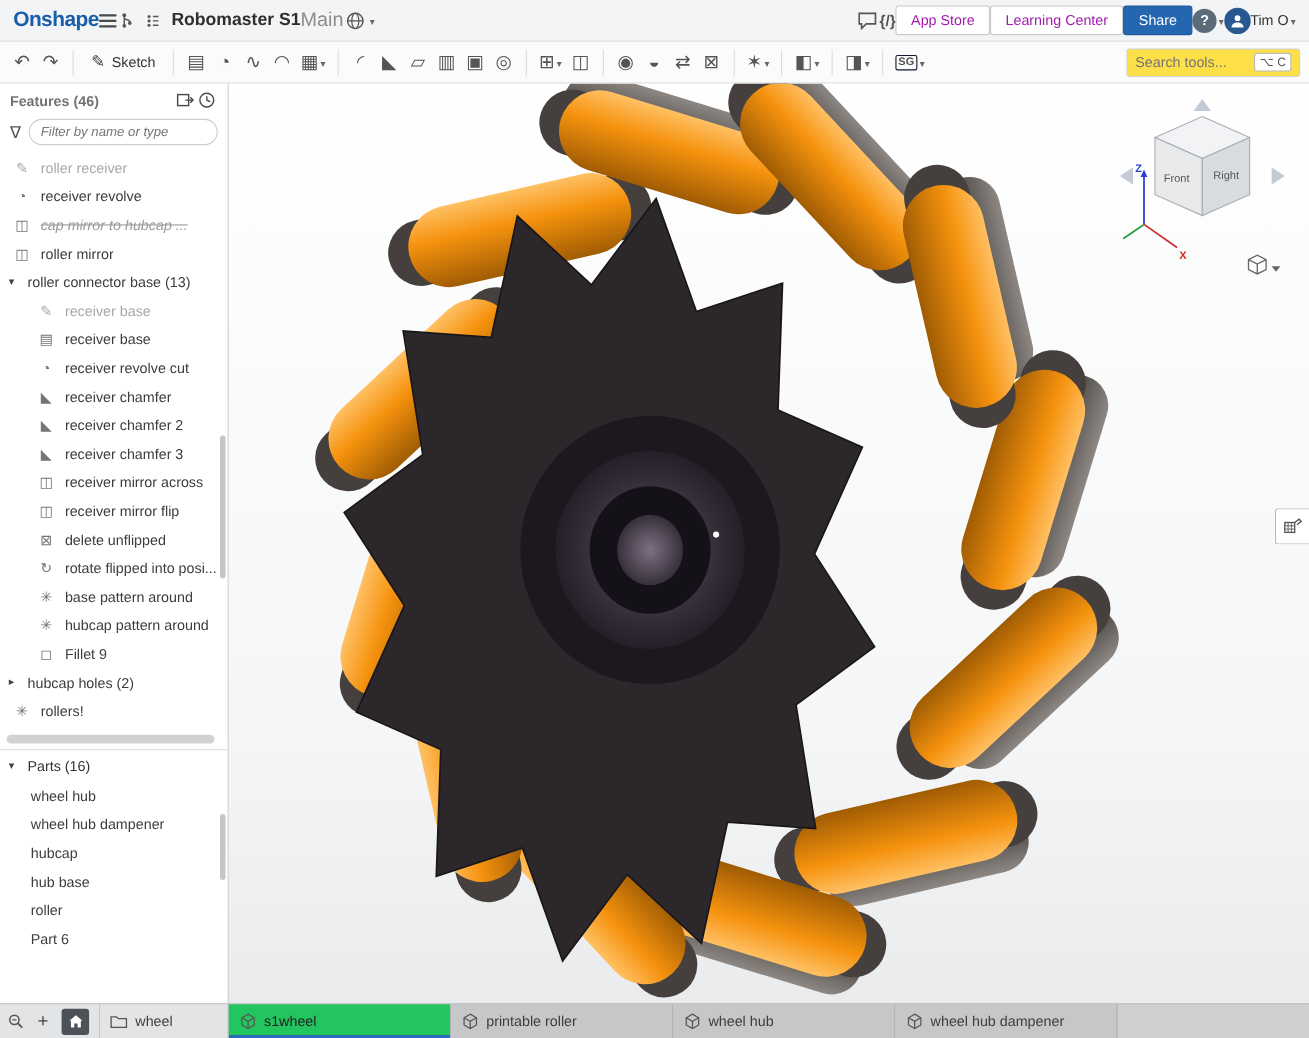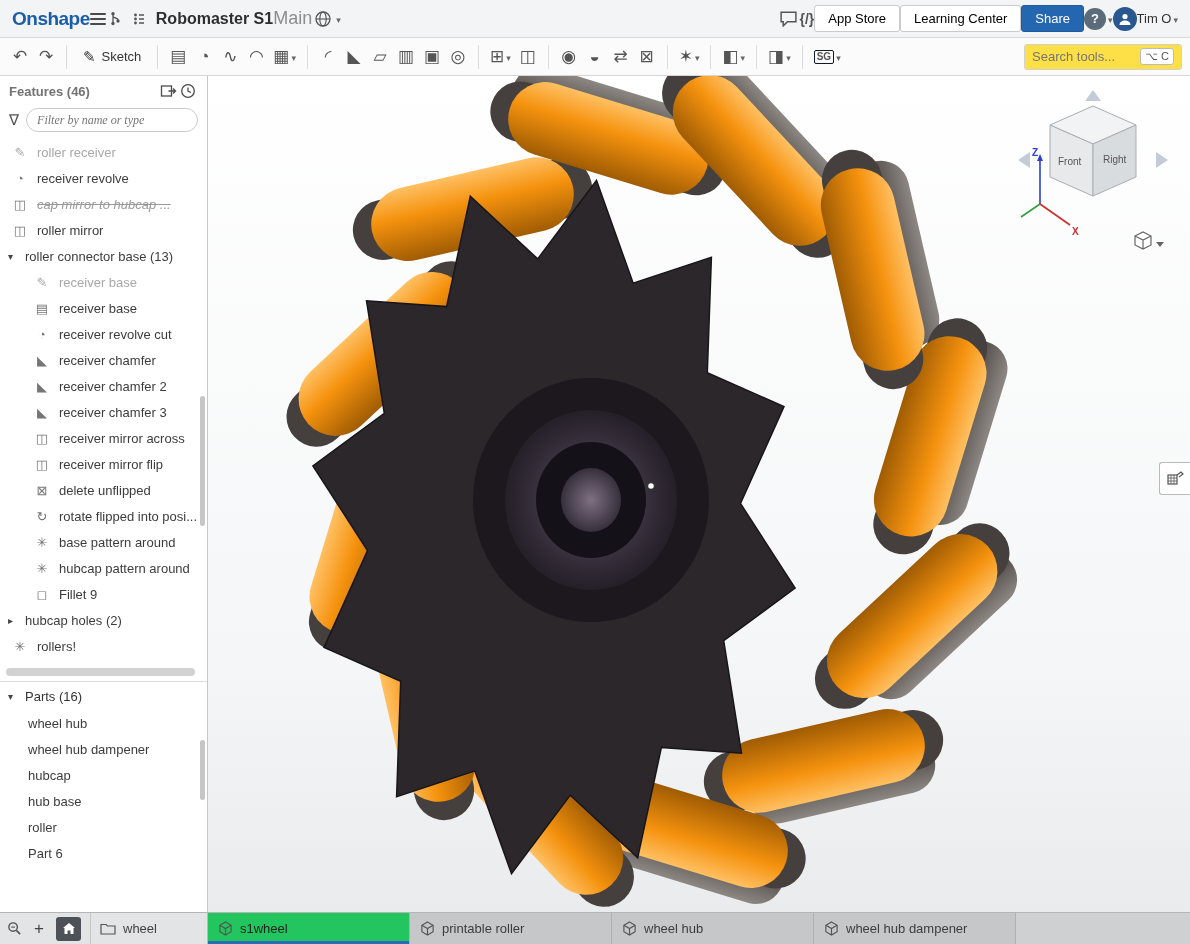--- a/index.html
+++ b/index.html
@@ -8,21 +8,21 @@
 
   
   .topbar{height:38px;display:flex;align-items:center;background:#f3f4f5;border-bottom:1px solid #d9dadb;padding:0 12px;gap:0}
   .logo{color:#1a5dab;font-weight:bold;font-size:19px;letter-spacing:-.5px}
   .burger{cursor:pointer}
   .burger i{display:block;width:16px;height:2px;background:#4a4a4a;margin:3px 0;border-radius:1px}
   .tb-ico{display:flex;align-items:center;justify-content:center;width:22px;height:22px}
   .doc-title{font-weight:bold;font-size:16px;color:#2e2e2e;margin-left:6px}
   .branch{color:#8d8d8d;font-size:18px}
   .spacer{flex:1}
-  .btn{border:1px solid #c9cacb;background:#fff;border-radius:3px;height:27px;padding:0 13px;display:flex;align-items:center;font-size:13px;color:#000000;cursor:pointer;white-space:nowrap}
+  .btn{border:1px solid #c9cacb;background:#fff;border-radius:3px;height:27px;padding:0 13px;display:flex;align-items:center;font-size:13px;color:#a21caf;cursor:pointer;white-space:nowrap}
   .btn.share{background:#2566b0;border-color:#205a9e;color:#fff}
   .help{width:22px;height:22px;border-radius:50%;background:#5b6b7a;color:#fff;display:flex;align-items:center;justify-content:center;font-size:13px;font-weight:bold}
   .avatar{width:24px;height:24px;border-radius:50%;background:#28588f;display:flex;align-items:center;justify-content:center}
   .uname{font-size:13px;color:#333}
   .dcaret{display:inline-block}
   .dcaret::after{content:"▾";font-size:9px;color:#666;margin-left:2px}
   .api-glyph{color:#555;font-size:14px;font-weight:bold}
 
   
   .toolbar{height:38px;display:flex;align-items:center;background:#fbfbfb;border-bottom:1px solid #d4d5d6;padding:0 8px;gap:2px}
@@ -36,21 +36,21 @@
   .key{border:1px solid #bbb;background:#fff;border-radius:3px;font-size:11px;padding:1px 4px;color:#555;white-space:nowrap}
 
   
   .main{display:flex;height:836px}
   .panel{width:208px;flex:none;border-right:1px solid #c6c7c8;background:#fff;position:relative;overflow:hidden}
   .phead{display:flex;align-items:center;height:30px;padding:0 9px;font-weight:bold;color:#737373;gap:0}
   .phead .spacer{flex:1}
   .picon{width:20px;height:18px;display:flex;align-items:center;justify-content:center;cursor:pointer}
   .filter{display:flex;align-items:center;gap:7px;padding:2px 9px 7px}
   .funnel{color:#555;font-size:15px}
-  .filter input{flex:1;min-width:0;height:24px;border:1px solid #ccc;border-radius:12px;padding:0 10px;font-size:12px;font-style:italic;color:#555;outline:none;font-family:Liberation Serif, serif}
+  .filter input{flex:1;min-width:0;height:24px;border:1px solid #ccc;border-radius:12px;padding:0 10px;font-size:12px;font-style:italic;color:#555;outline:none;font-family:Liberation Sans, sans-serif}
   .frow{display:flex;align-items:center;height:26px;padding-left:12px;gap:9px;color:#3c3c3c;cursor:pointer}
   .frow.ind{padding-left:34px}
   .frow.folder{padding-left:8px;gap:6px}
   .ficon{width:16px;text-align:center;color:#757575;font-size:13px;flex:none}
   .fcaret{width:11px;color:#444;font-size:10px;flex:none}
   .fcaret::after{content:"▾"}
   .fcaret.closed::after{content:"▸"}
   .muted{color:#a8a8a8}
   .suppressed{color:#9a9a9a;font-style:italic;text-decoration:line-through}
   .flabel{white-space:nowrap;overflow:hidden;text-overflow:ellipsis}

